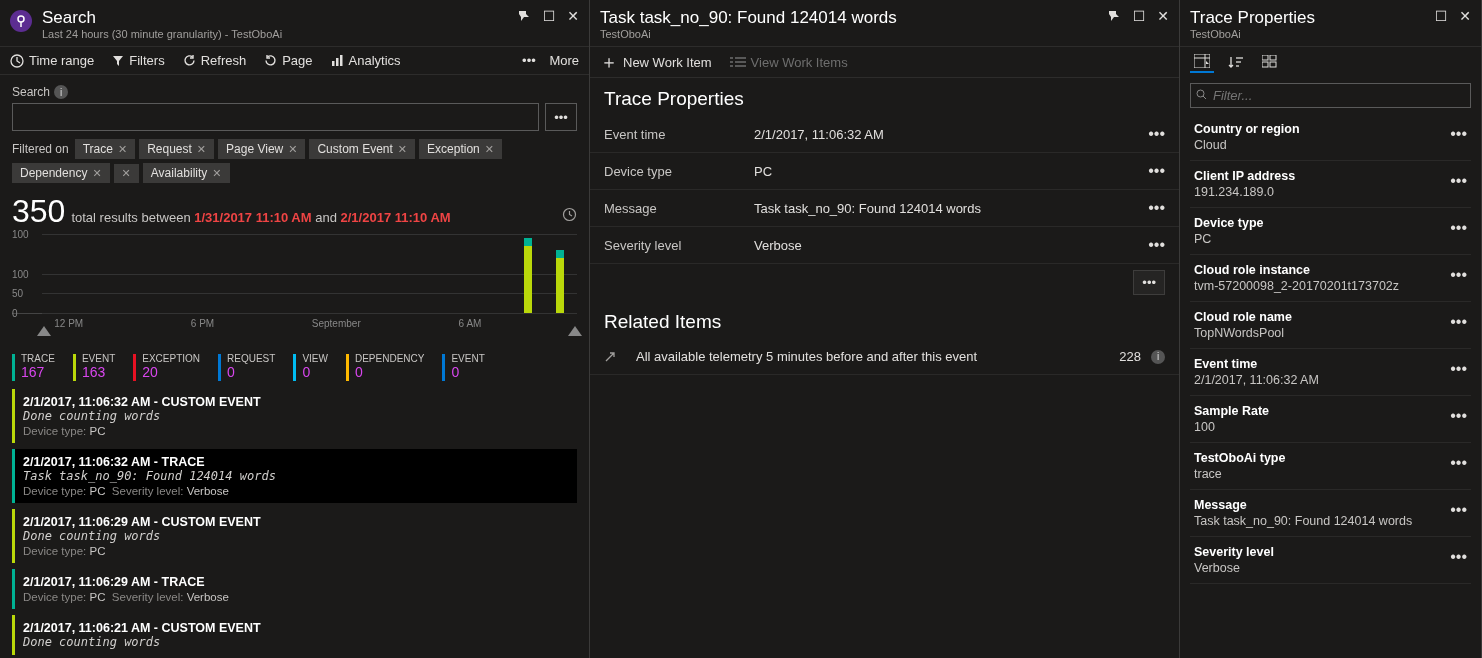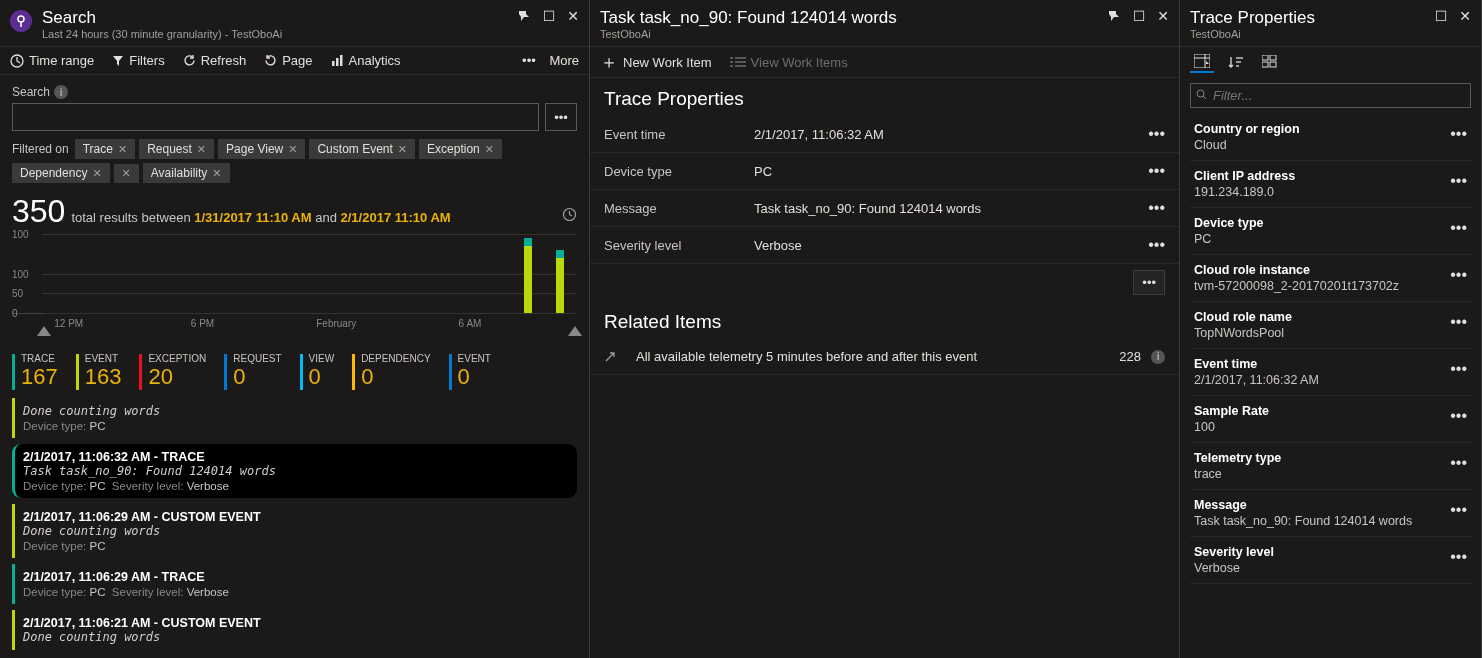--- a/index.html
+++ b/index.html
@@ -66,47 +66,47 @@
   .search-more-btn { width: 32px; height: 28px; border: 1px solid #5a5a5a; display:flex; align-items:center; justify-content:center; cursor:pointer; }
 
   .chips { display: flex; flex-wrap: wrap; gap: 4px; margin-top: 8px; align-items:center; }
   .chip-label { color: #c8c6c4; font-size: 12px; margin-right:2px; }
   .chip { background: #3b3a39; color: #e1dfdd; padding: 3px 8px; font-size: 12px; display:inline-flex; align-items:center; gap:5px; cursor:pointer; }
   .chip .x { font-size: 11px; color:#a19f9d; }
 
   .results-summary { padding: 0 12px; display:flex; align-items:baseline; gap:6px; position:relative; }
   .big-num { font-size: 32px; color: #fff; font-weight: 300; }
   .summary-text { font-size: 13px; color:#c8c6c4; }
-  .summary-text b { color:#eab308; font-weight:600; }
+  .summary-text b { color:#ef4444; font-weight:600; }
   .clock-icon { margin-left: auto; color:#a19f9d; cursor:pointer; font-size:14px; }
 
   
   .chart-wrap { padding: 4px 12px 2px 12px; }
   .chart { position: relative; height: 80px; border-bottom:1px solid #444; }
   .gridline { position:absolute; left:30px; right:0; border-top:1px solid #333; font-size:10px; color:#888; }
   .ytick { position:absolute; left:0; font-size:10px; color:#888; transform:translateY(-50%); }
   .bar { position:absolute; bottom:0; width:8px; }
   .xaxis { position:relative; height:30px; margin-left:30px; }
   .xtick { position:absolute; top:4px; font-size:10px; color:#888; transform:translateX(-50%); }
   .tri { position:absolute; bottom:8px; width:0; height:0; border-left:7px solid transparent; border-right:7px solid transparent; border-bottom:10px solid #888; }
 
   
   .stats { display:flex; padding: 8px 12px; gap:18px; }
   .stat { border-left:3px solid; padding-left:6px; cursor:pointer; }
   .stat .sl { font-size:10px; color:#c8c6c4; line-height:1; }
-  .stat .sv { font-size:22px; color:#eab308; line-height:1.2; }
+  .stat .sv { font-size:14px; color:#d946ef; line-height:1.2; }
 
   
   .event {
     border-left:3px solid;
     margin: 0 12px 6px 12px;
     padding: 6px 8px;
     cursor:pointer;
   }
-  .event.selected { background:#000;border-radius:9px; }
+  .event.selected { background:#000; }
   .ev-title { font-size:12.5px; color:#fff; font-weight:600; }
   .ev-msg { font-family:"Consolas", monospace; font-size:12px; color:#d2d0ce;font-style:italic; }
   .ev-meta { font-size:11.5px; color:#8a8886; margin-top:2px; }
   .ev-meta .mv { color:#c8c6c4; }
 
   
   .section-title { font-size:19px; color:#fff; font-weight:300; padding: 10px 14px 6px; }
   .prop-row {
     display:flex; align-items:center; padding: 10px 14px;
     border-bottom:1px solid #2a2928;
@@ -257,21 +257,21 @@
           <div class="ytick" style="top:0%">100</div>
           <div class="gridline" style="top:0%"></div>
           <div class="bar" style="left:calc(30px + 90% - 30px*0.9); height:85%; bottom:0%; background:#bad80a"></div>
           <div class="bar" style="left:calc(30px + 90% - 30px*0.9); height:10%; bottom:85%; background:#00b294"></div>
           <div class="bar" style="left:calc(30px + 96% - 30px*0.96); height:70%; bottom:0%; background:#bad80a"></div>
           <div class="bar" style="left:calc(30px + 96% - 30px*0.96); height:10%; bottom:70%; background:#00b294"></div>
         </div>
       <div class="xaxis" id="xaxis">
           <div class="xtick" style="left:5%">12 PM</div>
           <div class="xtick" style="left:30%">6 PM</div>
-          <div class="xtick" style="left:55.00000000000001%">February</div>
+          <div class="xtick" style="left:55.00000000000001%">September</div>
           <div class="xtick" style="left:80%">6 AM</div>
           <div class="tri" style="left:-5px"></div>
           <div class="tri" style="right:-5px"></div>
         </div>
     </div>
 
     <div class="stats" id="stats">
         <div class="stat" style="border-color:#00b294">
           <div class="sl">TRACE</div>
           <div class="sv">167</div>
@@ -297,20 +297,21 @@
           <div class="sv">0</div>
         </div>
         <div class="stat" style="border-color:#0078d4">
           <div class="sl">EVENT</div>
           <div class="sv">0</div>
         </div>
       </div>
 
     <div id="events">
         <div class="event" style="border-color:#bad80a">
+    <div class="ev-title">2/1/2017, 11:06:32 AM - CUSTOM EVENT</div>
     <div class="ev-msg">Done counting words</div>
     <div class="ev-meta"><span>Device type: <span class="mv">PC</span></span></div>
   </div>
         <div class="event selected" style="border-color:#00b294">
     <div class="ev-title">2/1/2017, 11:06:32 AM - TRACE</div>
     <div class="ev-msg">Task task_no_90: Found 124014 words</div>
     <div class="ev-meta"><span>Device type: <span class="mv">PC</span></span> &nbsp;<span>Severity level: <span class="mv">Verbose</span></span></div>
   </div>
         <div class="event" style="border-color:#bad80a">
     <div class="ev-title">2/1/2017, 11:06:29 AM - CUSTOM EVENT</div>
@@ -484,21 +485,21 @@
     <div class="p3-k">Event time</div>
     <div class="p3-v">2/1/2017, 11:06:32 AM</div>
     <div class="dots">•••</div>
   </div>
       <div class="p3-group">
     <div class="p3-k">Sample Rate</div>
     <div class="p3-v">100</div>
     <div class="dots">•••</div>
   </div>
       <div class="p3-group">
-    <div class="p3-k">Telemetry type</div>
+    <div class="p3-k">TestOboAi type</div>
     <div class="p3-v">trace</div>
     <div class="dots">•••</div>
   </div>
       <div class="p3-group">
     <div class="p3-k">Message</div>
     <div class="p3-v">Task task_no_90: Found 124014 words</div>
     <div class="dots">•••</div>
   </div>
       <div class="p3-group">
     <div class="p3-k">Severity level</div>

